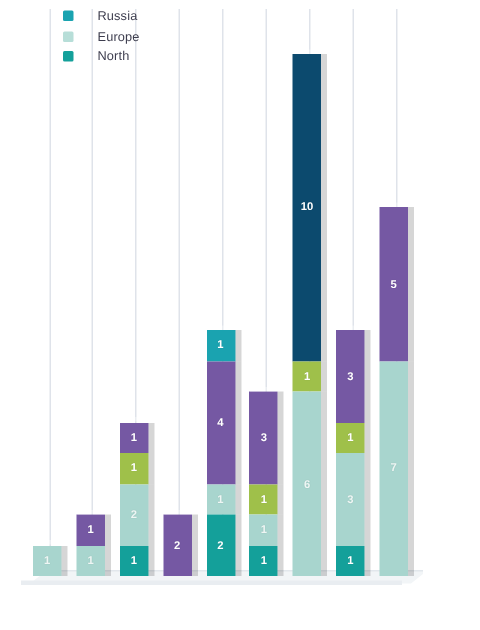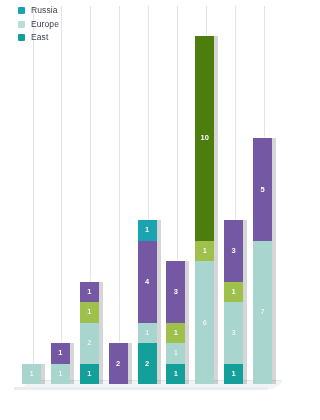--- a/index.html
+++ b/index.html
@@ -18,21 +18,21 @@
     position:absolute;top:6px;bottom:0;width:1px;
     background:#dfe3ea;
   }
 
   
   .legend{
     position:absolute;left:18px;top:6px;
     display:flex;flex-direction:column;gap:4.5px;
     z-index:6;
   }
-  .legend-row{display:flex;align-items:center;gap:6px;}
+  .legend-row{display:flex;align-items:center;gap:16px;margin-left:24px;}
   .legend-swatch{width:7px;height:7px;flex:none;border-radius:1px;}
   .legend-label{
     font-size:8.5px;color:#3d3d4e;white-space:nowrap;
     line-height:9px;letter-spacing:.1px;
   }
 
   
   .plot{
     position:absolute;left:0;right:0;
     bottom:36px;height:348px;
@@ -123,21 +123,21 @@
       <div class="legend-row">
         <span class="legend-swatch" style="background: rgb(26, 163, 176);"></span>
         <span class="legend-label">Russia</span>
       </div>
       <div class="legend-row">
         <span class="legend-swatch" style="background: rgb(183, 222, 216);"></span>
         <span class="legend-label">Europe</span>
       </div>
       <div class="legend-row">
         <span class="legend-swatch" style="background: rgb(20, 160, 154);"></span>
-        <span class="legend-label">East</span>
+        <span class="legend-label">North</span>
       </div>
     </div>
 
   <div class="plot">
     <div class="bars">
         <div class="bar-col">
           <div class="bar-stack">
             <div class="seg top" style="background: rgb(168, 213, 206); height: 20.4706px;">
               <span class="seg-label dim">1</span>
             </div>
@@ -203,21 +203,21 @@
             <div class="seg" style="background: rgb(168, 213, 206); height: 20.4706px;">
               <span class="seg-label dim">1</span>
             </div>
             <div class="seg" style="background: rgb(20, 160, 154); height: 20.4706px;">
               <span class="seg-label">1</span>
             </div>
           </div>
         </div>
         <div class="bar-col">
           <div class="bar-stack">
-            <div class="seg top" style="background: #4d7c0f; height: 204.706px;">
+            <div class="seg top" style="background: #0c4a6e; height: 204.706px;">
               <span class="seg-label">10</span>
             </div>
             <div class="seg" style="background: rgb(159, 192, 74); height: 20.4706px;">
               <span class="seg-label">1</span>
             </div>
             <div class="seg" style="background: rgb(168, 213, 206); height: 122.824px;">
               <span class="seg-label dim">6</span>
             </div>
           </div>
         </div>

